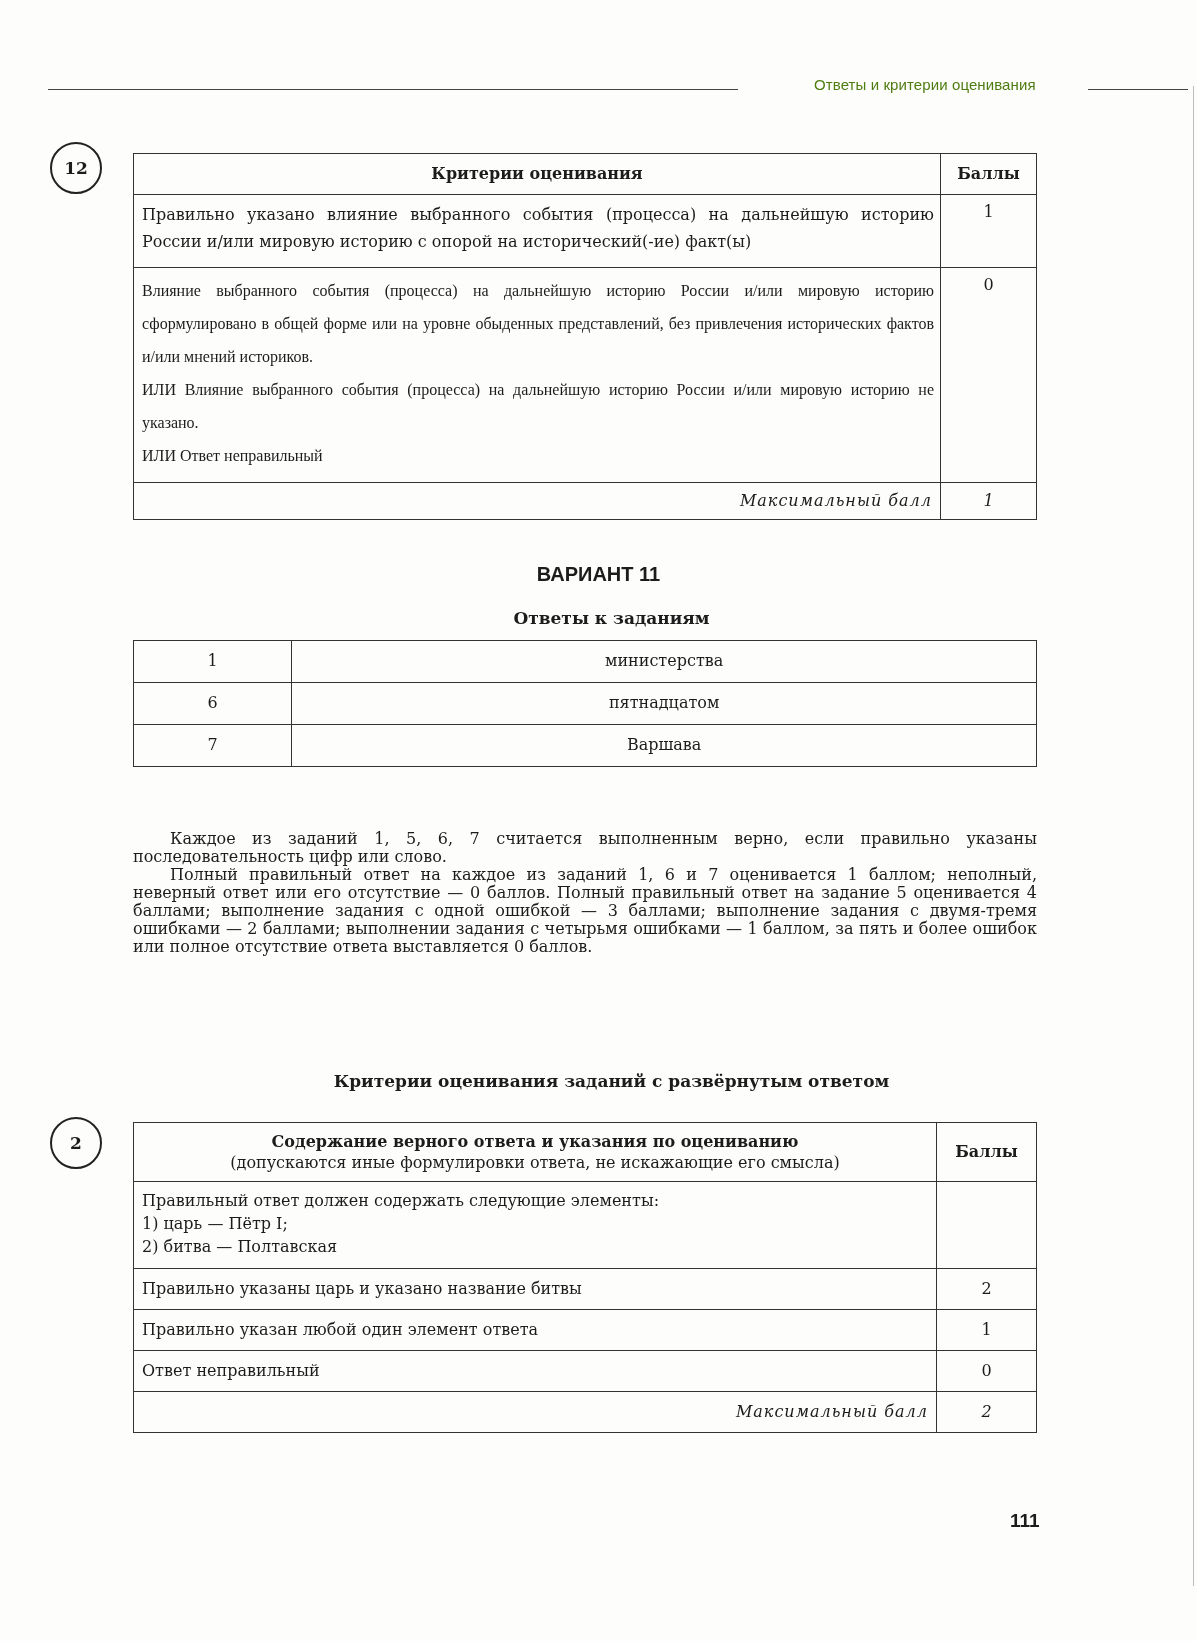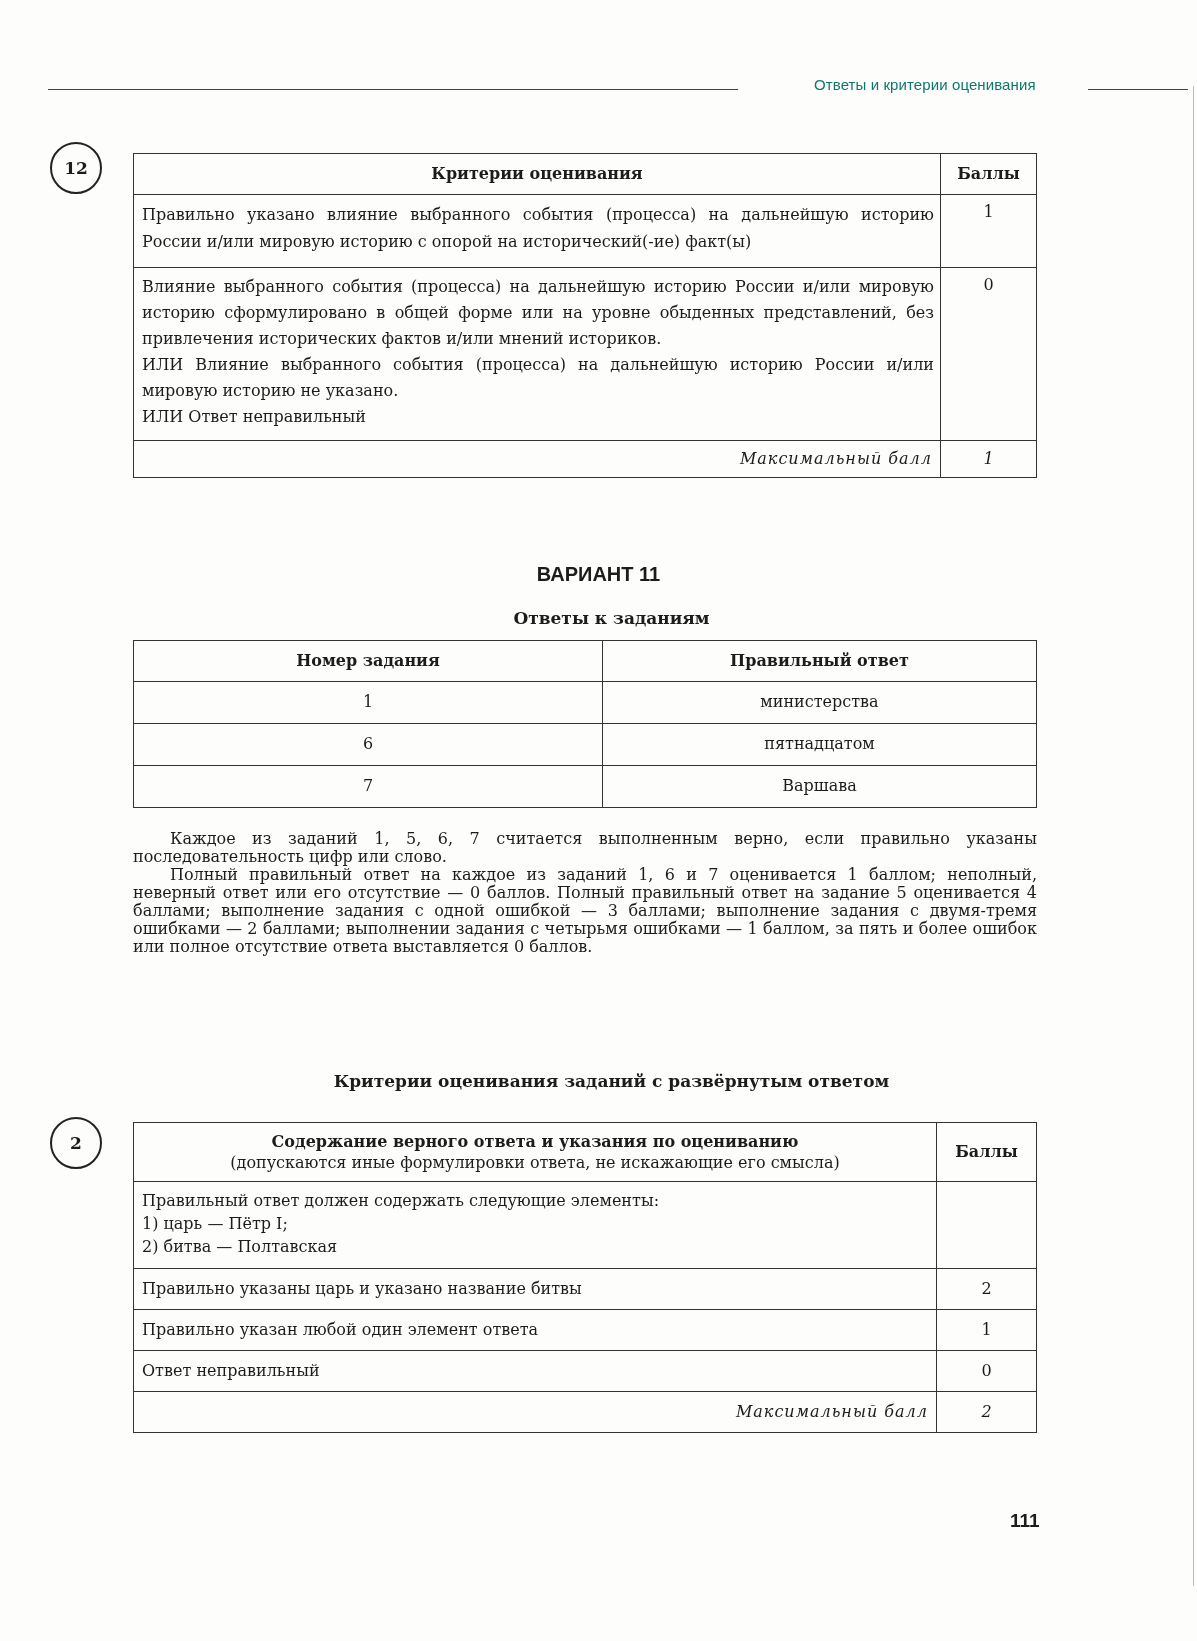--- a/index.html
+++ b/index.html
@@ -5,21 +5,21 @@
   html, body { margin: 0; padding: 0; }
   body {
     width: 1197px; height: 1641px; background: #fdfdfb; position: relative;
     font-family: "DejaVu Serif", "Liberation Serif", serif; color: #1c1c1c;
     overflow: hidden;
   }
   .running-header { position: absolute; top: 76px; left: 48px; width: 1149px; height: 24px; }
   .running-header .rule-left { position: absolute; left: 0; top: 13px; width: 690px; border-top: 1.5px solid #444; }
   .running-header .title {
     position: absolute; left: 766px; top: 0; font-family: "Liberation Sans", sans-serif;
-    font-size: 15px; color: #0f766e; letter-spacing: 0.1px;
+    font-size: 15px; color: #4d7c0f; letter-spacing: 0.1px;
   }
   .running-header .rule-right { position: absolute; left: 1040px; top: 13px; width: 100px; border-top: 1.5px solid #444; }
   .edge-line { position: absolute; right: 3px; top: 86px; height: 1500px; border-left: 1px solid #bbb; }
 
   .task-num {
     position: absolute; width: 48px; height: 48px; border: 2px solid #222; border-radius: 50%;
     display: flex; align-items: center; justify-content: center;
     font-weight: bold; font-size: 17px;
   }
   table.grid { position: absolute; border-collapse: collapse; font-size: 16px; line-height: 22px; padding-left: 44px; }
@@ -59,43 +59,39 @@
   <tbody>
       <tr style="height:40px;">
     <th style="padding:9px 8px; width:790px;">Критерии оценивания</th>
     <th style="padding:9px 8px;">Баллы</th>
   </tr>
   <tr>
     <td style="padding:6px 6px 12px 8px; text-align:justify; line-height:27px;">Правильно указано влияние выбранного события (процесса) на дальнейшую историю России и/или мировую историю с опорой на исторический(-ие) факт(ы)</td>
     <td class="score" style="padding:6px;">1</td>
   </tr>
   <tr>
-    <td style="padding:6px 6px 10px 8px; text-align:justify; line-height:26px;">
+    <td style="padding:6px 6px 10px 8px; text-align:justify; line-height:33px;font-family:Liberation Serif, serif;">
       <div>Влияние выбранного события (процесса) на дальнейшую историю России и/или мировую историю сформулировано в общей форме или на уровне обыденных представлений, без привлечения исторических фактов и/или мнений историков.</div>
       <div>ИЛИ Влияние выбранного события (процесса) на дальнейшую историю России и/или мировую историю не указано.</div>
       <div>ИЛИ Ответ неправильный</div>
     </td>
     <td class="score" style="padding:6px;">0</td>
   </tr>
   <tr>
     <td class="right-italic" style="padding:7px 8px;">Максимальный балл</td>
     <td class="score-italic" style="padding:7px;">1</td>
   </tr>
 </tbody>
   </table>
 
 <div class="variant-title">ВАРИАНТ 11</div>
 <div class="section-title" style="top:608px;">Ответы к заданиям</div>
 
 <table class="grid" style="left:133px; top:640px; width:904px;">
   <tbody>
-      <tr style="height:41px;">
-    <th style="width:450px; padding:9px;">Номер задания</th>
-    <th style="padding:9px;">Правильный ответ</th>
-  </tr>
   <tr style="height:42px;">
     <td class="score" style="padding:9px;">1</td>
     <td class="score" style="padding:9px;">министерства</td>
   </tr>
   <tr style="height:42px;">
     <td class="score" style="padding:9px;">6</td>
     <td class="score" style="padding:9px;">пятнадцатом</td>
   </tr>
   <tr style="height:42px;">
     <td class="score" style="padding:9px;">7</td>

